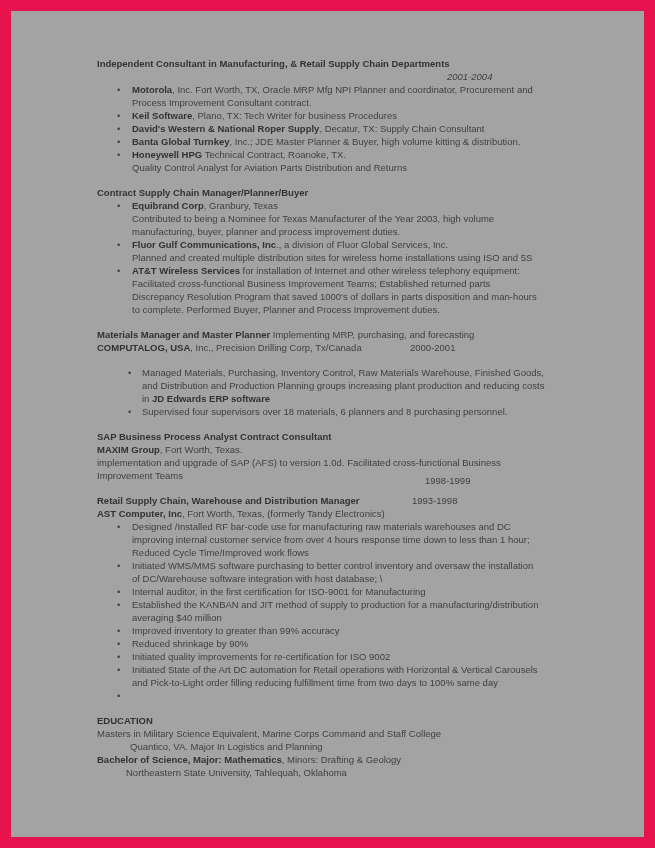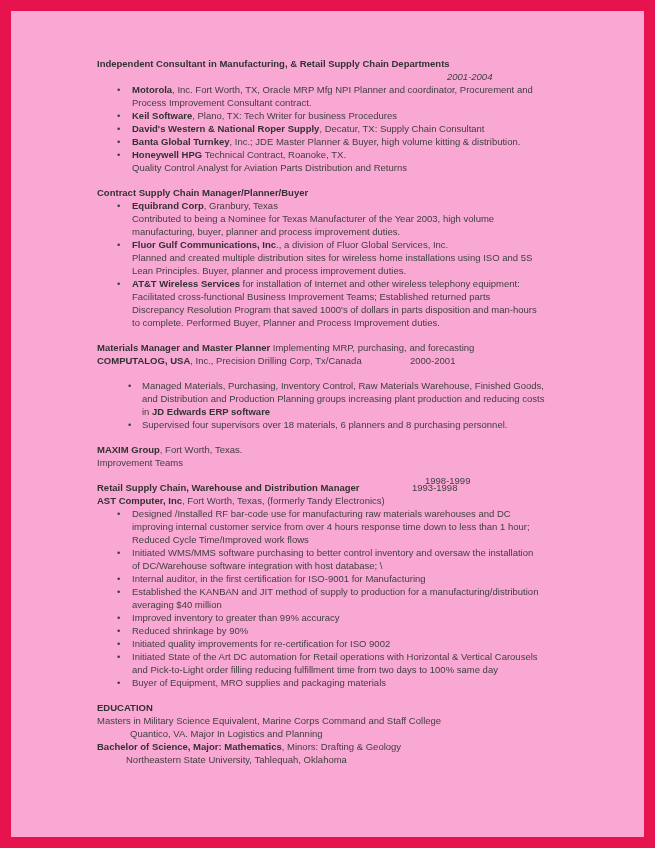--- a/index.html
+++ b/index.html
@@ -1,18 +1,18 @@
 <!DOCTYPE html>
 <html><head>
 <meta charset="utf-8">
 <style>
   html,body{margin:0;padding:0;background:#ffffff;}
   .page{
     width:655px;height:848px;box-sizing:border-box;
-    border:11px solid #E7134F;background:#f9a8d4;
+    border:11px solid #E7134F;background:#a3a3a3;
     font-family:"Liberation Sans","DejaVu Sans",sans-serif;
     color:#3f3f3f;font-size:9.5px;line-height:13px;
     overflow:hidden;
   }
   .content{padding:46px 20px 0 84px;}
   .line{position:relative;height:13px;white-space:nowrap;}
   .b{font-weight:bold;color:#323232;}
   .h,.body{padding-left:2px;}
   .dateline{padding-left:352px;font-style:italic;}
   .li1{padding-left:37px;}
@@ -46,61 +46,62 @@
     <div class="line cont1"><span>Quality Control Analyst for Aviation Parts Distribution and Returns</span></div>
 
     <div class="gap"></div>
 
     <div class="line h"><span class="b">Contract Supply Chain Manager/Planner/Buyer</span></div>
     <div class="line li1"><span class="blt">•</span><span class="b">Equibrand Corp</span><span>, Granbury, Texas</span></div>
     <div class="line cont1"><span>Contributed to being a Nominee for Texas Manufacturer of the Year 2003, high volume</span></div>
     <div class="line cont1"><span>manufacturing, buyer, planner and process improvement duties.</span></div>
     <div class="line li1"><span class="blt">•</span><span class="b">Fluor Gulf Communications, Inc</span><span>., a division of Fluor Global Services, Inc.</span></div>
     <div class="line cont1"><span>Planned and created multiple distribution sites for wireless home installations using ISO and 5S</span></div>
-    <div class="line cont1"><span>Lean Principles. Buyer, planner and process improvement duties.</span></div>
     <div class="line li1"><span class="blt">•</span><span class="b">AT&amp;T Wireless Services</span><span> for installation of Internet and other wireless telephony equipment:</span></div>
     <div class="line cont1"><span>Facilitated cross-functional Business Improvement Teams; Established returned parts</span></div>
     <div class="line cont1"><span>Discrepancy Resolution Program that saved 1000's of dollars in parts disposition and man-hours</span></div>
     <div class="line cont1"><span>to complete. Performed Buyer, Planner and Process Improvement duties.</span></div>
 
     <div class="gap"></div>
 
     <div class="line h"><span class="b">Materials Manager and Master Planner</span><span> Implementing MRP, purchasing, and forecasting</span></div>
     <div class="line h"><span class="tab-date d-comp">2000-2001</span><span class="b">COMPUTALOG, USA</span><span>, Inc., Precision Drilling Corp, Tx/Canada</span></div>
 
     <div class="gap"></div>
 
     <div class="line li2"><span class="blt">•</span><span>Managed Materials, Purchasing, Inventory Control, Raw Materials Warehouse, Finished Goods,</span></div>
     <div class="line cont2"><span>and Distribution and Production Planning groups increasing plant production and reducing costs</span></div>
     <div class="line cont2"><span>in </span><span class="b">JD Edwards ERP software</span></div>
     <div class="line li2"><span class="blt">•</span><span>Supervised four supervisors over 18 materials, 6 planners and 8 purchasing personnel.</span></div>
 
     <div class="gap"></div>
 
+    <div class="line h"><span class="b">SAP Business Process Analyst Contract Consultant</span></div>
     <div class="line body"><span class="tab-date d-maxim">1998-1999</span><span class="b">MAXIM Group</span><span>, Fort Worth, Texas.</span></div>
+    <div class="line body"><span>implementation and upgrade of SAP (AFS) to version 1.0d. Facilitated cross-functional Business</span></div>
     <div class="line body"><span>Improvement Teams</span></div>
 
     <div class="gap"></div>
 
     <div class="line h"><span class="tab-date d-retail">1993-1998</span><span class="b">Retail Supply Chain, Warehouse and Distribution Manager</span></div>
     <div class="line body"><span class="b">AST Computer, Inc</span><span>, Fort Worth, Texas, (formerly Tandy Electronics)</span></div>
     <div class="line li1"><span class="blt">•</span><span>Designed /Installed RF bar-code use for manufacturing raw materials warehouses and DC</span></div>
     <div class="line cont1"><span>improving internal customer service from over 4 hours response time down to less than 1 hour;</span></div>
     <div class="line cont1"><span>Reduced Cycle Time/Improved work flows</span></div>
     <div class="line li1"><span class="blt">•</span><span>Initiated WMS/MMS software purchasing to better control inventory and oversaw the installation</span></div>
     <div class="line cont1"><span>of DC/Warehouse software integration with host database; \</span></div>
     <div class="line li1"><span class="blt">•</span><span>Internal auditor, in the first certification for ISO-9001 for Manufacturing</span></div>
     <div class="line li1"><span class="blt">•</span><span>Established the KANBAN and JIT method of supply to production for a manufacturing/distribution</span></div>
     <div class="line cont1"><span>averaging $40 million</span></div>
     <div class="line li1"><span class="blt">•</span><span>Improved inventory to greater than 99% accuracy</span></div>
     <div class="line li1"><span class="blt">•</span><span>Reduced shrinkage by 90%</span></div>
     <div class="line li1"><span class="blt">•</span><span>Initiated quality improvements for re-certification for ISO 9002</span></div>
     <div class="line li1"><span class="blt">•</span><span>Initiated State of the Art DC automation for Retail operations with Horizontal &amp; Vertical Carousels</span></div>
     <div class="line cont1"><span>and Pick-to-Light order filling reducing fulfillment time from two days to 100% same day</span></div>
-    <div class="line li1"><span class="blt">•</span><span>Buyer of Equipment, MRO supplies and packaging materials</span></div>
+    <div class="line li1"><span class="blt">•</span></div>
 
     <div class="gap"></div>
 
     <div class="line h"><span class="b">EDUCATION</span></div>
     <div class="line body"><span>Masters in Military Science Equivalent, Marine Corps Command and Staff College</span></div>
     <div class="line ind1"><span>Quantico, VA. Major In Logistics and Planning</span></div>
     <div class="line body"><span class="b">Bachelor of Science, Major: Mathematics</span><span>, Minors: Drafting &amp; Geology</span></div>
     <div class="line ind2"><span>Northeastern State University, Tahlequah, Oklahoma</span></div>
 
   </div>

